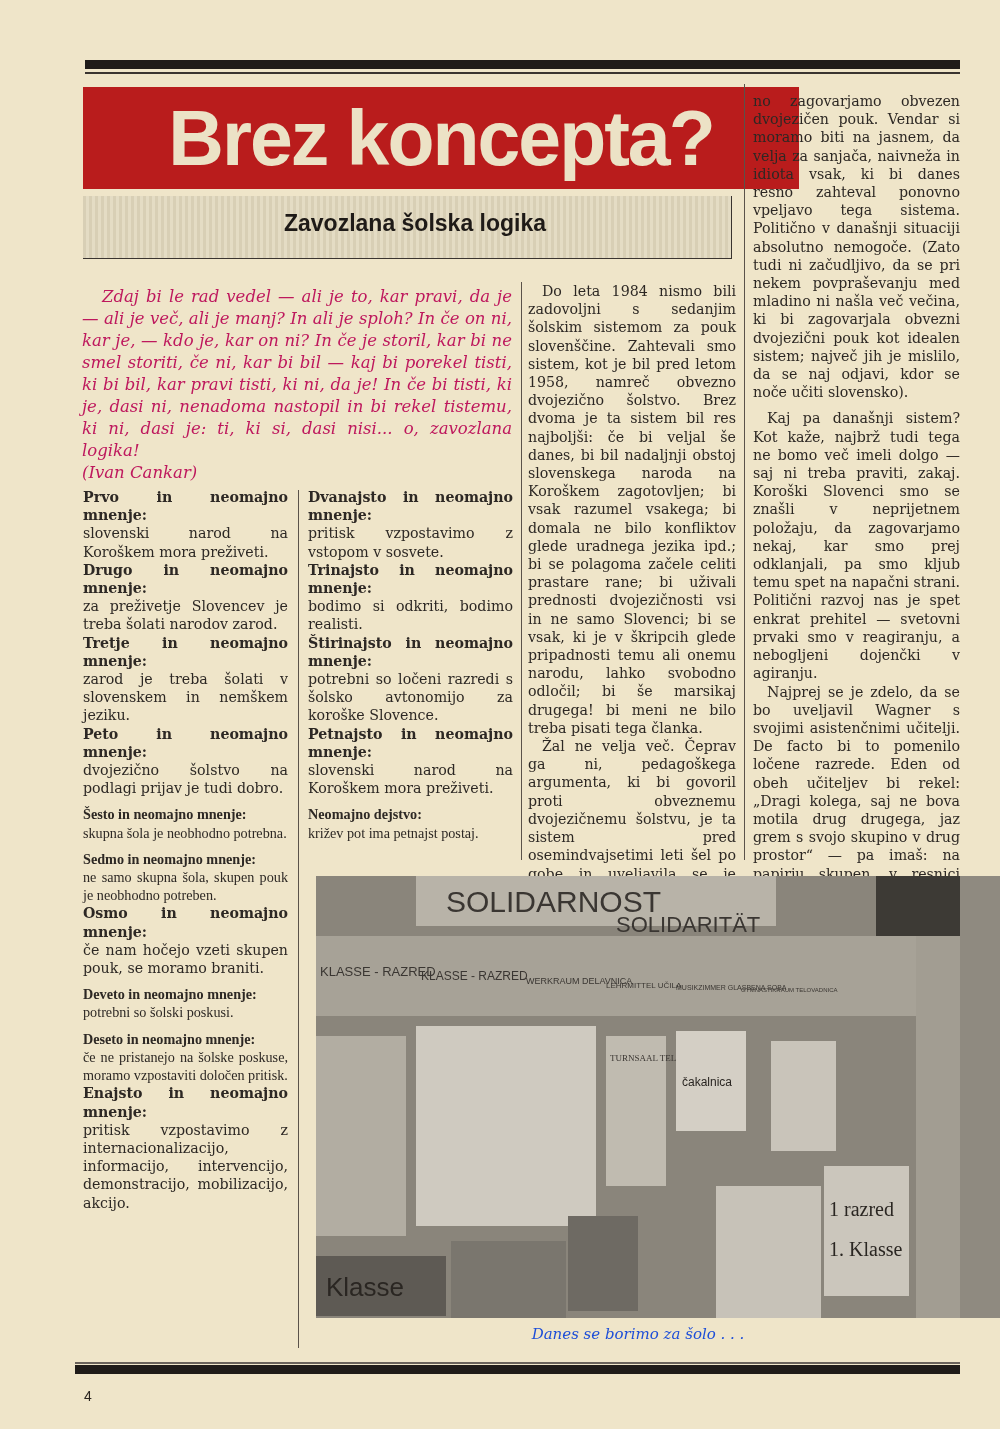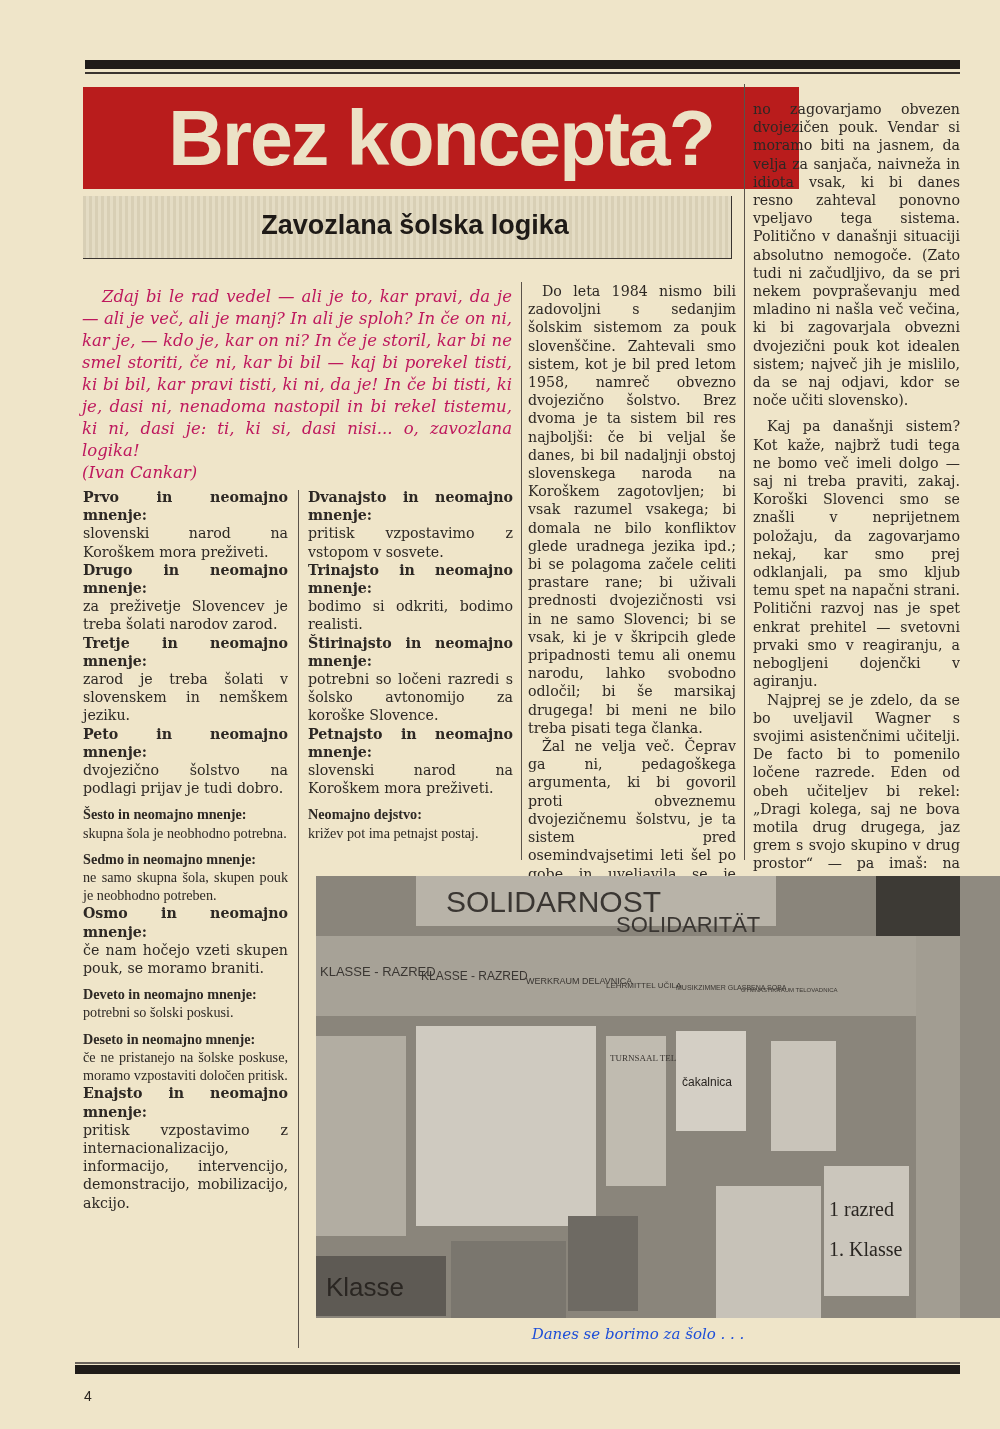--- a/index.html
+++ b/index.html
@@ -15,36 +15,36 @@
   .rule-bot-thick { position:absolute; left:75px; top:1365px; width:885px; height:9px; background:#1f1b18; }
 
   .title-block { position:absolute; left:83px; top:87px; width:716px; height:102px; background:#b91c1c; }
   .title { position:absolute; left:0; right:0; top:6px; text-align:center;
     font-family:"Liberation Sans", sans-serif; font-weight:bold; font-size:77px;
     color:#ece2c6; letter-spacing:-2px; line-height:90px; }
   .subtitle-block { position:absolute; left:83px; top:196px; width:648px; height:62px;
     background:repeating-linear-gradient(90deg,#d8cfb5 0px,#d8cfb5 3px,#e4dcc4 3px,#e4dcc4 6px);
     border-right:1px solid #3a3430; border-bottom:1px solid #3a3430; }
   .subtitle { position:absolute; left:16px; right:0; top:14px; text-align:center;
-    font-family:"Liberation Sans", sans-serif; font-weight:bold; font-size:27px; color:#1e1a17; }
+    font-family:"Liberation Sans", sans-serif; font-weight:bold; font-size:23px; color:#1e1a17; }
 
   .quote { position:absolute; left:82px; top:286px; width:430px;
     font-style:italic; font-size:16.5px; line-height:22px; text-align:justify; color:#be185d; }
   .quote p { margin:0; text-indent:20px; }
 
   .col { position:absolute; font-size:14.2px; line-height:18.2px; text-align:justify; color:#2d2824; }
   .col-left { left:83px; top:488px; width:205px; }
   .col-mid  { left:308px; top:488px; width:205px; }
   .vline { position:absolute; width:1px; background:#5a524a; }
   .op { margin:0 0 0 0; }
   .op.gap { margin-top:8px;font-family:Liberation Serif, serif; }
   .op-h { font-weight:bold; }
 
   .col-art1 { left:528px; top:282px; width:208px; }
-  .col-art2 { left:753px; top:100px; width:207px; }
+  .col-art2 { left:753px; top:92px; width:207px; }
   .col p { margin:0; }
   .indent { text-indent:14px; }
   .para-gap { margin-top:8px !important; }
 
   .photo { position:absolute; left:316px; top:876px; width:688px; height:442px;
     background:
       linear-gradient(180deg, rgba(40,38,34,0.0) 0%, rgba(40,38,34,0.0) 100%),
       #8f8a80; overflow:hidden; }
   .caption { position:absolute; left:316px; top:1325px; width:644px; text-align:center;
     font-style:italic; font-size:15px; color:#1d4ed8; }

